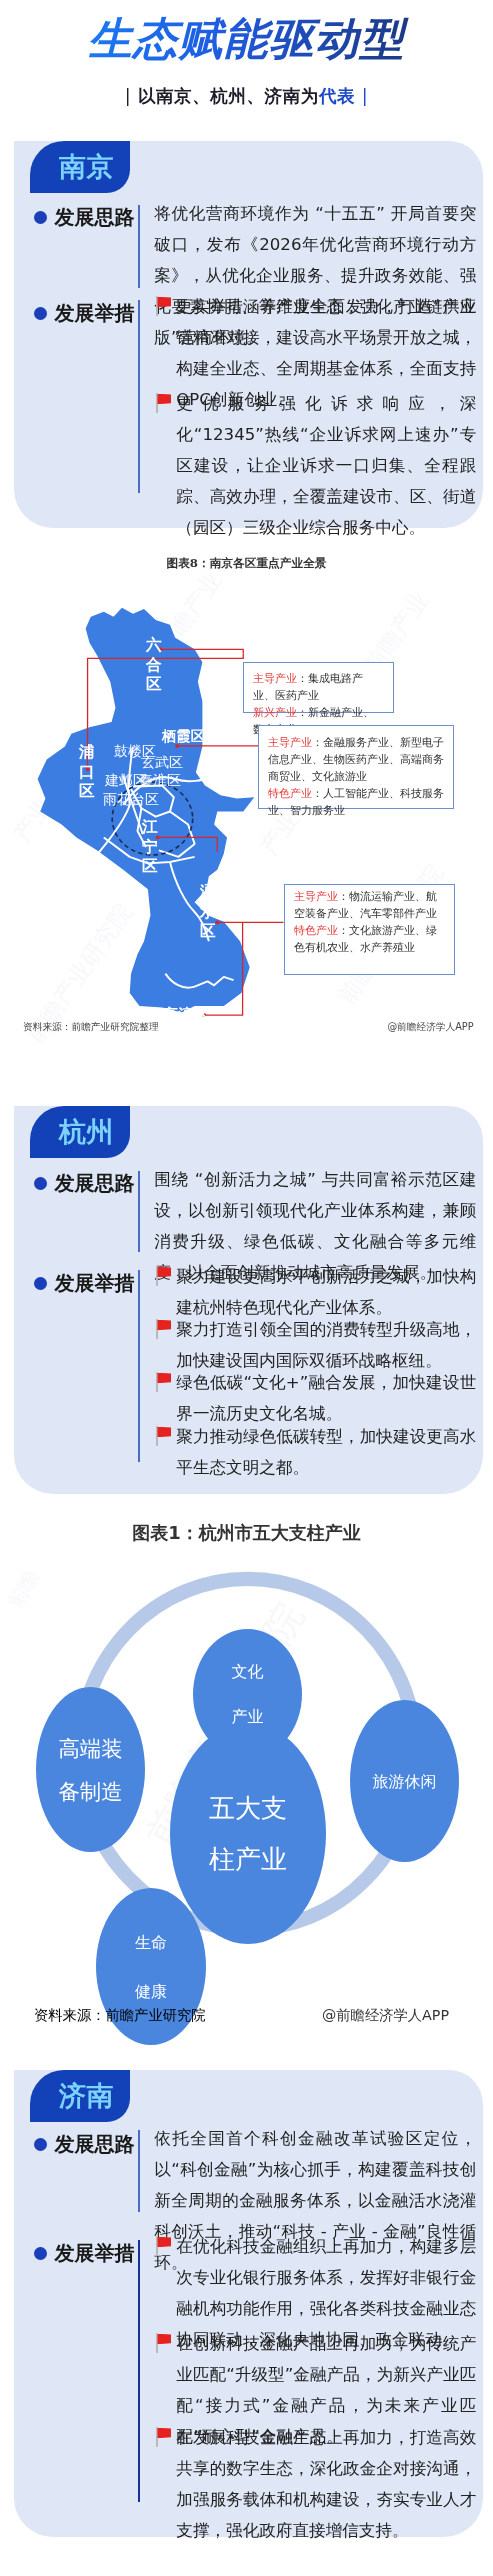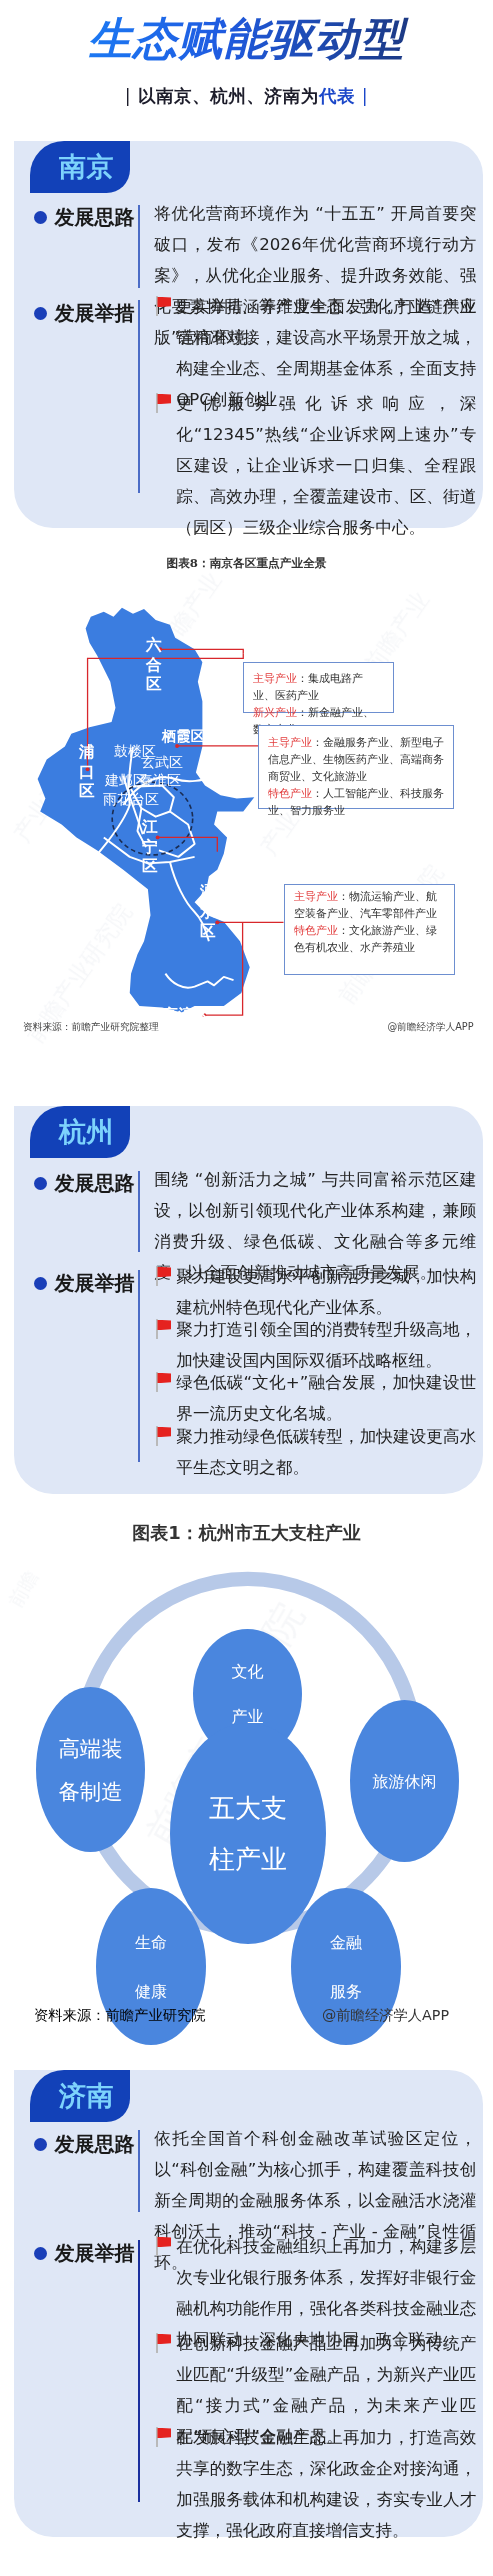--- a/index.html
+++ b/index.html
@@ -231,24 +231,20 @@
   </svg>
 
   <div class="pillar" style="left:193px; top:117px; width:109px; height:130px; flex-direction:column; line-height:45px;">
     <span>文化</span>
       <span>产业</span>
   </div>
   <div class="pillar" style="left:350px; top:188px; width:109px; height:162px; flex-direction:row; line-height:51px;">
     <span>旅游</span>
       <span>休闲</span>
   </div>
-  <div class="pillar" style="left:291px; top:376px; width:110px; height:157px; flex-direction:column; line-height:49px;">
-    <span>金融</span>
-      <span>服务</span>
-  </div>
   <div class="pillar" style="left:96px; top:376px; width:110px; height:157px; flex-direction:column; line-height:49px;">
     <span>生命</span>
       <span>健康</span>
   </div>
   <div class="pillar" style="left:36px; top:175px; width:109px; height:165px; flex-direction:column; line-height:43px; font-size:21.4px;">
     <span>高端装</span>
       <span>备制造</span>
   </div>
   <div class="pillar" style="left:170px; top:211px; width:156px; height:221px; flex-direction:column; font-size:26px; line-height:51px;">
     <span>五大支</span>

